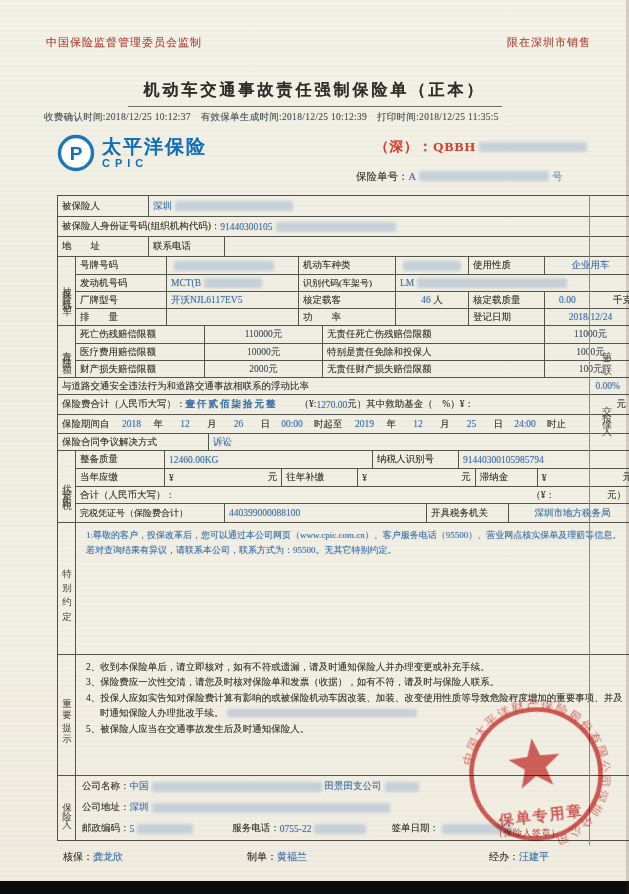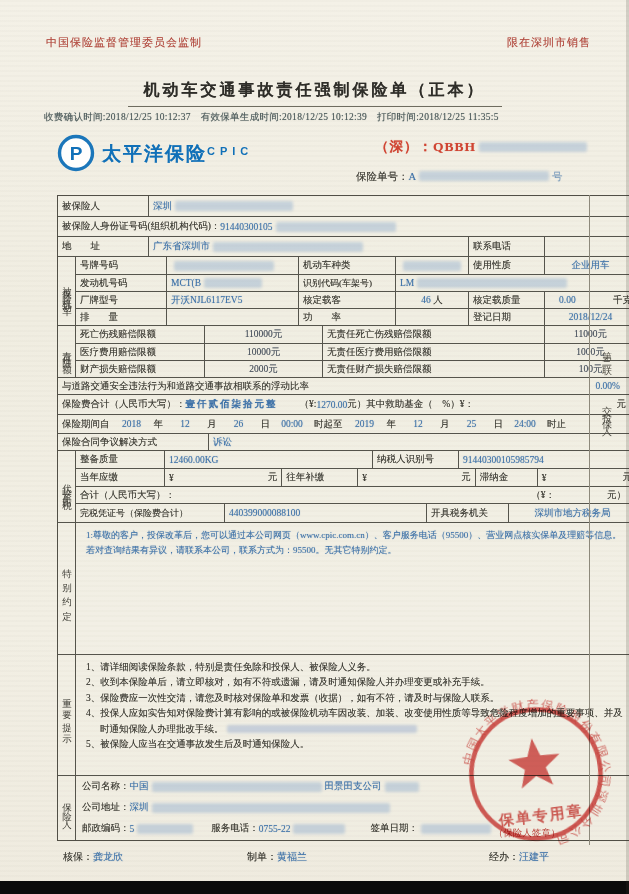--- a/index.html
+++ b/index.html
@@ -19,21 +19,21 @@
   .rd.sm{height:8px;}
   
   .note-l{left:46px;top:35px;font-size:11px;letter-spacing:1px;}
   .note-r{right:38px;top:35px;font-size:11px;letter-spacing:1px;}
   .title-wrap{left:0;right:0;top:80px;text-align:center;}
   .title-wrap span{display:inline-block;font-size:16px;font-weight:bold;letter-spacing:3px;
     color:#2e2d28;border-bottom:1.2px solid #6e6c5f;padding:0 16px 5px;text-shadow:0 0 .4px rgba(46,45,40,.6);}
   .stamps{left:44px;top:111px;font-size:9.5px;color:#4d5b5b;white-space:nowrap;letter-spacing:.3px;
     text-shadow:0 0 .7px rgba(77,91,91,.6);}
   .brand{left:57px;top:134px;display:flex;gap:7px;align-items:center;}
-  .bcol{display:flex;flex-direction:row;line-height:1;}
+  .bcol{display:flex;flex-direction:column;line-height:1;}
   .bname{font-size:19px;font-weight:bold;color:#1070b8;letter-spacing:2px;font-family:"Liberation Sans",sans-serif;text-shadow:0 0 .6px rgba(16,112,184,.5);}
   .babbr{font-size:11px;font-weight:bold;color:#1070b8;letter-spacing:5px;margin-top:2px;font-family:"Liberation Sans",sans-serif;}
   .codeline{left:375px;top:138px;font-size:13.5px;font-weight:bold;color:#d04432;letter-spacing:1px;
     text-shadow:0 0 .8px rgba(208,68,50,.5);}
   .policyline{left:356px;top:170px;font-size:10.5px;}
   
   .sheet{position:absolute;left:57px;top:195px;width:580px;border:1.5px solid #514f46;box-sizing:border-box;background:rgba(255,255,255,.06);}
   .row{display:flex;border-top:1px solid #55544c;align-items:stretch;box-sizing:border-box;}
   .sheet > .row:first-child, .inner > .row:first-child{border-top:none;}
   .cell{padding:1px 4px;font-size:9.5px;display:flex;align-items:center;box-sizing:border-box;min-width:0;overflow:hidden;white-space:nowrap;}
@@ -111,24 +111,20 @@
     <div class="row h20">
       <div class="cell cd">
         <span class="lbl">被保险人身份证号码(组织机构代码)：</span>
           <span class="val">91440300105</span>
           <span class="rd" style="width:120px;"></span>
       </div>
     </div>
 
     <div class="row h20">
       <div class="cell ca lbl">地　　址</div>
-      <div class="cell cd">
-        <span class="val">广东省深圳市</span>
-          <span class="rd" style="width:150px;"></span>
-      </div>
       <div class="cell ce lbl">联系电话</div>
       <div class="cell cf">
         <span class="val"></span>
       </div>
     </div>
 
     <div class="block">
       <div class="vside">被保险机动车</div>
       <div class="inner">
         <div class="row h17">
@@ -184,21 +180,21 @@
       <div class="inner">
         <div class="row h17">
           <div class="cell la lbl">死亡伤残赔偿限额</div>
           <div class="cell lb c dark">110000元</div>
           <div class="cell lc lbl">无责任死亡伤残赔偿限额</div>
           <div class="cell ld c dark">11000元</div>
         </div>
         <div class="row h17">
           <div class="cell la lbl">医疗费用赔偿限额</div>
           <div class="cell lb c dark">10000元</div>
-          <div class="cell lc lbl">无责任医疗费用赔偿限额</div>
+          <div class="cell lc lbl">特别是责任免除和投保人</div>
           <div class="cell ld c dark">1000元</div>
         </div>
         <div class="row h17">
           <div class="cell la lbl">财产损失赔偿限额</div>
           <div class="cell lb c dark">2000元</div>
           <div class="cell lc lbl">无责任财产损失赔偿限额</div>
           <div class="cell ld c dark">100元</div>
         </div>
       </div>
     </div>
@@ -323,21 +319,20 @@
       <div class="vside" style="letter-spacing:14px;">特别约定</div>
       <div class="inner">
         <div class="spec val">1:尊敬的客户，投保改革后，您可以通过本公司网页（www.cpic.com.cn）、客户服务电话（95500）、营业网点核实保单及理赔等信息。若对查询结果有异议，请联系本公司，联系方式为：95500。无其它特别约定。</div>
       </div>
     </div>
 
     <div class="block" style="height:120px;">
       <div class="vside" style="letter-spacing:12px;">重要提示</div>
       <div class="inner">
         <div class="items">
-          <div class="item lbl"><span>1、请详细阅读保险条款，特别是责任免除和投保人、被保险人义务。</span></div>
           <div class="item lbl"><span>2、收到本保险单后，请立即核对，如有不符或遗漏，请及时通知保险人并办理变更或补充手续。</span></div>
           <div class="item lbl"><span>3、保险费应一次性交清，请您及时核对保险单和发票（收据），如有不符，请及时与保险人联系。</span></div>
           <div class="item lbl"><span>4、投保人应如实告知对保险费计算有影响的或被保险机动车因改装、加装、改变使用性质等导致危险程度增加的重要事项、并及时通知保险人办理批改手续。</span><span class="rd sm" style="width:190px;background:rgba(120,150,200,.35);"></span></div>
           <div class="item lbl"><span>5、被保险人应当在交通事故发生后及时通知保险人。</span></div>
         </div>
       </div>
     </div>
 
     <div class="block" style="height:64px;">
       <div class="vside" style="letter-spacing:8px;">保险人</div>
@@ -351,21 +346,21 @@
         </div>
         <div class="insline">
           <span class="lbl">公司地址：</span>
             <span class="val">深圳</span>
             <span class="rd" style="width:238px;"></span>
         </div>
         <div class="insline">
           <span class="lbl">邮政编码：</span>
             <span class="val">5</span>
             <span class="rd" style="width:56px;"></span>
-          <span class="lbl" style="margin-left:15px;">服务电话：</span>
+          <span class="lbl" style="margin-left:36px;">服务电话：</span>
             <span class="val">0755-22</span>
             <span class="rd" style="width:52px;"></span>
           <span class="lbl" style="margin-left:22px;">签单日期：</span>
             <span class="rd" style="width:70px;"></span>
         </div>
       </div>
     </div>
 
   </div>
 

